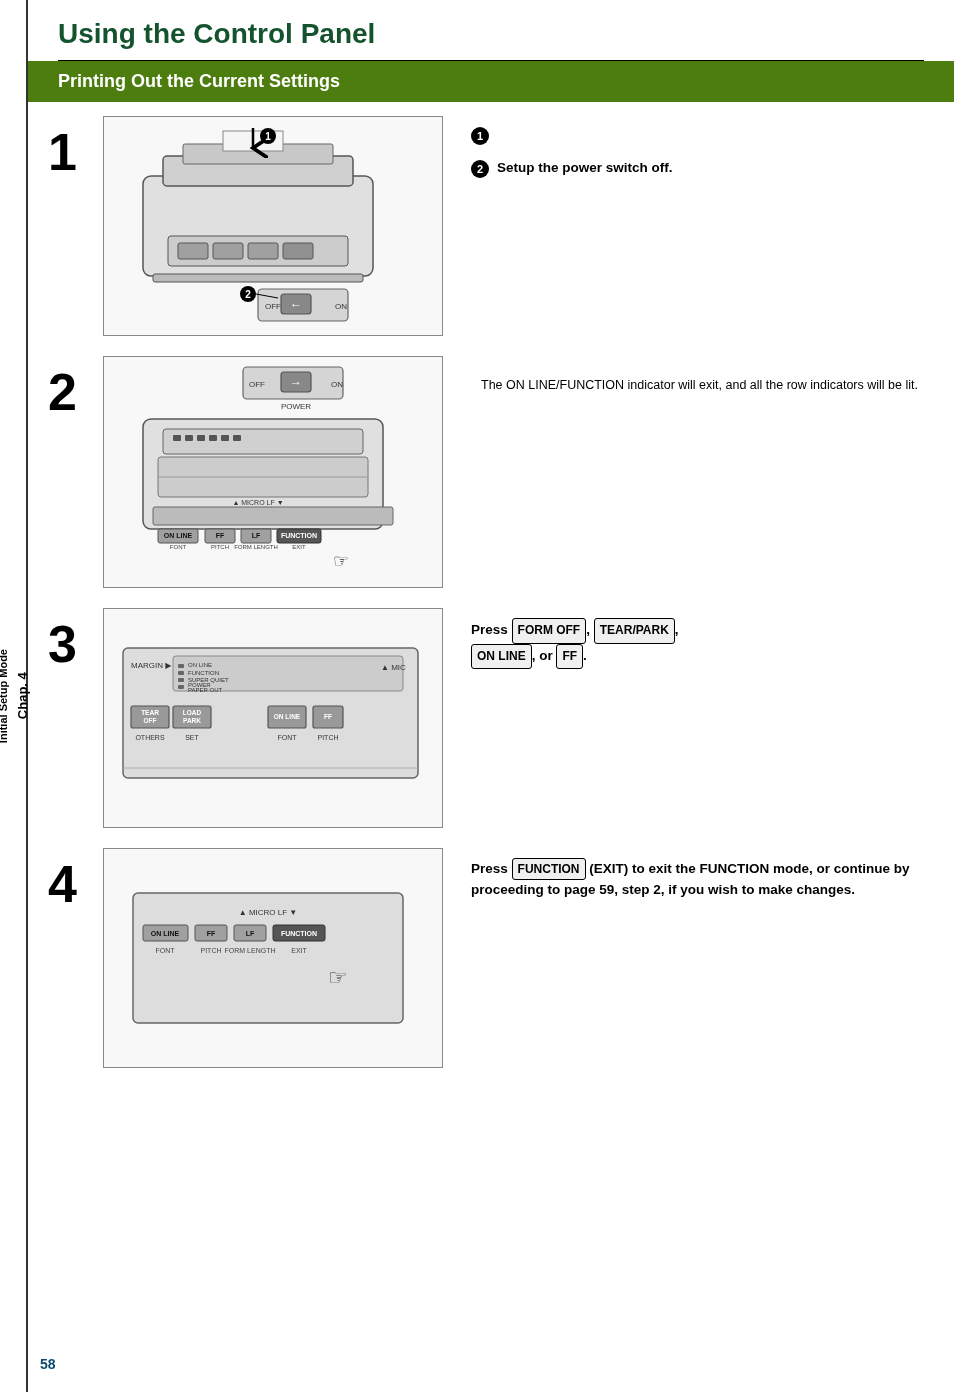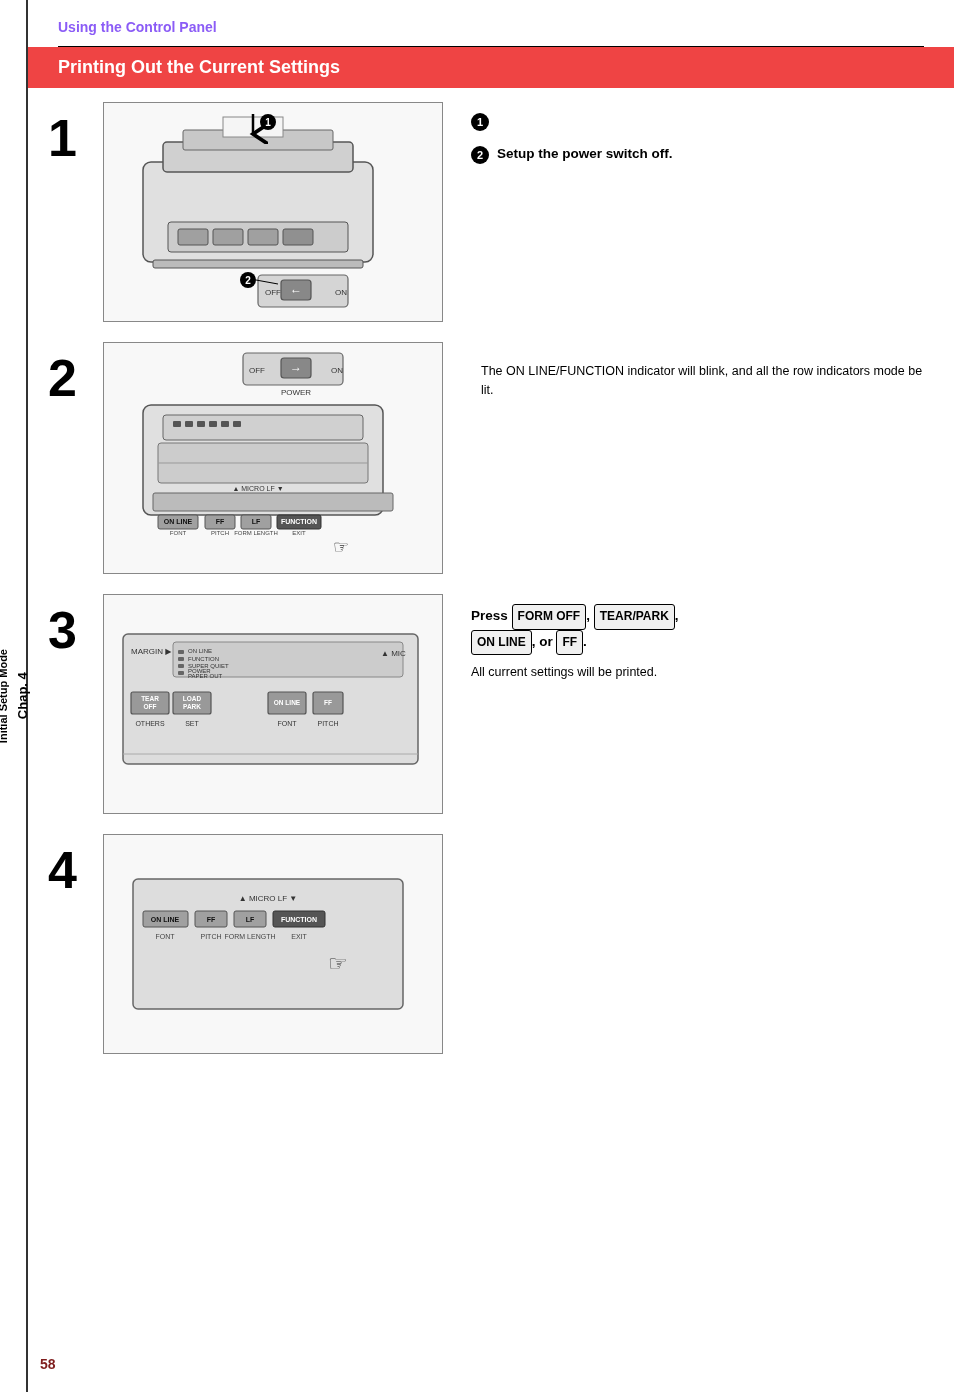--- a/index.html
+++ b/index.html
@@ -50,28 +50,28 @@
     .main {
       margin-left: 28px;
       padding: 0;
     }
 
     
     .page-title-bar {
       padding: 18px 30px 10px 30px;
     }
     .page-title {
-      font-size: 14px;
-      font-weight: bold;
-      color: #8b5cf6;
+      font-size: 28px;
+      font-weight: bold;
+      color: #14532d;
     }
 
     
     .section-header {
-      background: #ef4444;
+      background: #4d7c0f;
       padding: 10px 30px;
       margin-bottom: 14px;
     }
     .section-title {
       font-size: 18px;
       font-weight: bold;
       color: #fff;
     }
 
     
@@ -193,21 +193,21 @@
       line-height: 1.5;
     }
 
     
     .page-number {
       position: absolute;
       bottom: 20px;
       left: 40px;
       font-size: 14px;
       font-weight: bold;
-      color: #7f1d1d;
+      color: #0c4a6e;
     }
 
     
     .divider {
       border: none;
       border-top: 1.5px solid #000;
       margin: 0 30px 0 30px;
     }
   </style>
 </head>
@@ -337,21 +337,21 @@
           <text x="65" y="192" text-anchor="middle" font-size="6" fill="#444">FONT</text>
           <text x="107" y="192" text-anchor="middle" font-size="6" fill="#444">PITCH</text>
           <text x="143" y="192" text-anchor="middle" font-size="6" fill="#444">FORM LENGTH</text>
           <text x="186" y="192" text-anchor="middle" font-size="6" fill="#444">EXIT</text>
 
           <text x="220" y="210" font-size="18" fill="#333">☞</text>
         </svg>
       </div>
       <div class="step-instructions">
         <div class="step2-sub">
-          The ON LINE/FUNCTION indicator will blink, and all the row indicators mode be lit.
+          The ON LINE/FUNCTION indicator will exit, and all the row indicators will be lit.
         </div>
       </div>
     </div>
 
     <div class="step-row">
       <div class="step-number">3</div>
       <div class="diagram-box">
         <svg width="320" height="180" viewBox="0 0 320 180">
 
           <rect x="10" y="20" width="295" height="130" rx="5" fill="#ddd" stroke="#666" stroke-width="1.5"></rect>
@@ -396,23 +396,20 @@
           <text x="215" y="112" text-anchor="middle" font-size="7" fill="#333">PITCH</text>
 
           <line x1="10" y1="140" x2="305" y2="140" stroke="#aaa" stroke-width="1"></line>
         </svg>
       </div>
       <div class="step-instructions">
         <div class="press-text">
           Press <span class="key-box">FORM OFF</span>, <span class="key-box">TEAR/PARK</span>,<br>
           <span class="key-box">ON LINE</span>, or <span class="key-box">FF</span>.
         </div>
-        <div class="press-sub">
-          All current settings will be printed.
-        </div>
       </div>
     </div>
 
     <div class="step-row">
       <div class="step-number">4</div>
       <div class="diagram-box">
         <svg width="320" height="170" viewBox="0 0 320 170">
 
           <rect x="20" y="20" width="270" height="130" rx="5" fill="#ddd" stroke="#666" stroke-width="1.5"></rect>
 
@@ -431,19 +428,24 @@
           <text x="186" y="63" text-anchor="middle" font-size="7" font-weight="bold" fill="#fff">FUNCTION</text>
 
           <text x="52" y="80" text-anchor="middle" font-size="7" fill="#444">FONT</text>
           <text x="98" y="80" text-anchor="middle" font-size="7" fill="#444">PITCH</text>
           <text x="137" y="80" text-anchor="middle" font-size="7" fill="#444">FORM LENGTH</text>
           <text x="186" y="80" text-anchor="middle" font-size="7" fill="#444">EXIT</text>
 
           <text x="215" y="112" font-size="22" fill="#333">☞</text>
         </svg>
       </div>
+      <div class="step-instructions">
+        <div class="step4-text">
+          Press <span class="key-box">FUNCTION</span> (EXIT) to exit the FUNCTION mode, or continue by proceeding to page 59, step 2, if you wish to make changes.
+        </div>
+      </div>
     </div>
 
   </div>
 
   <div class="page-number">58</div>
 
 </div>
 
 </body></html>

